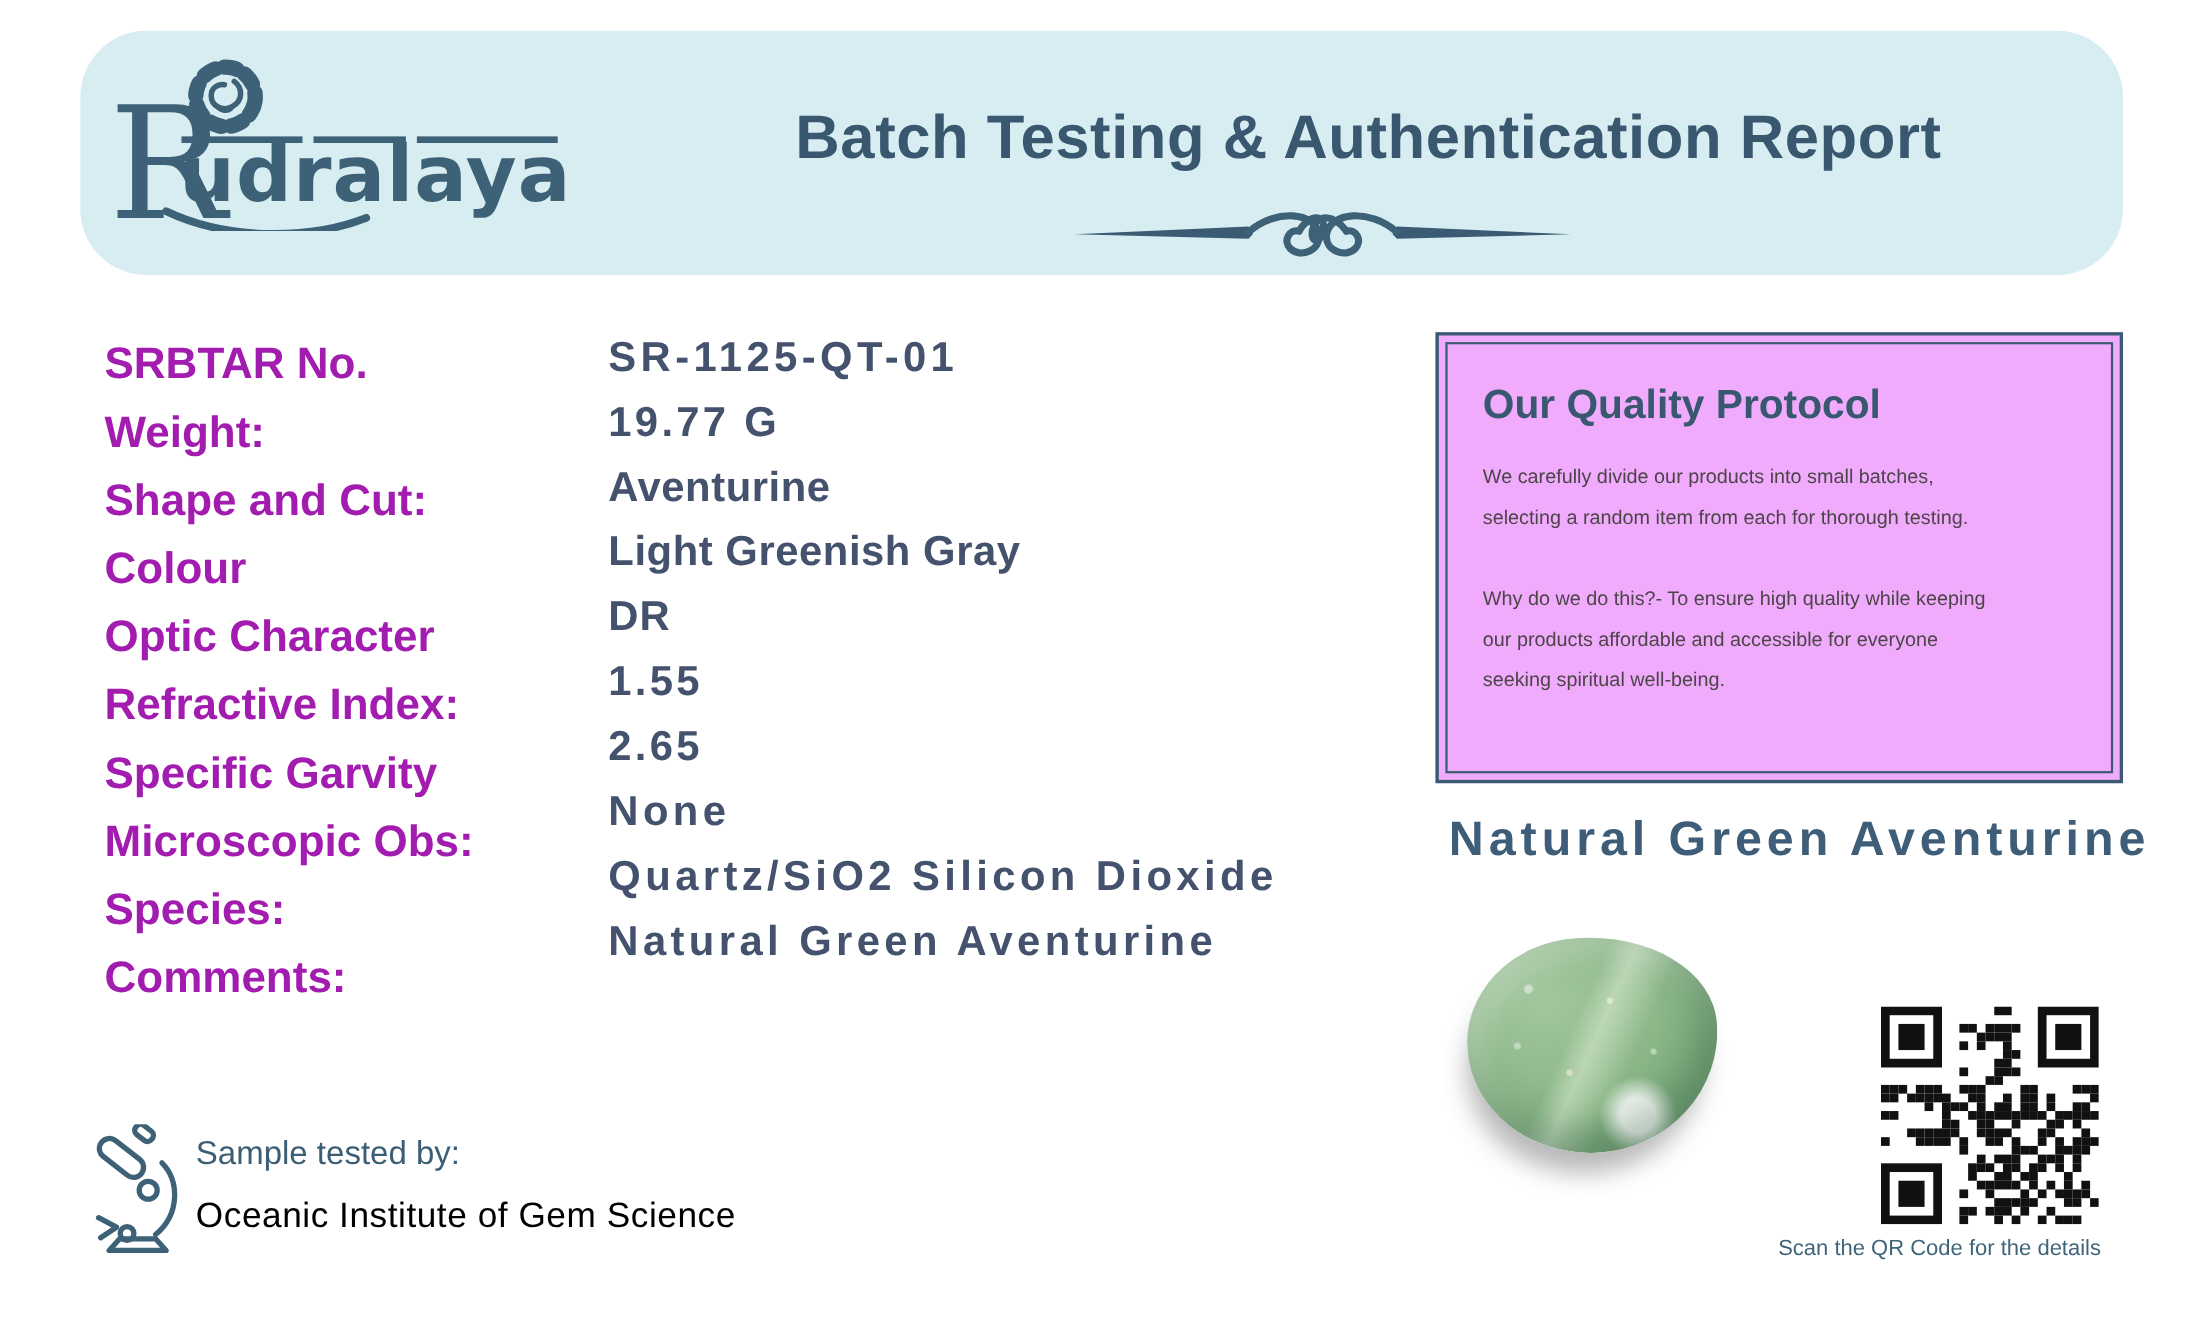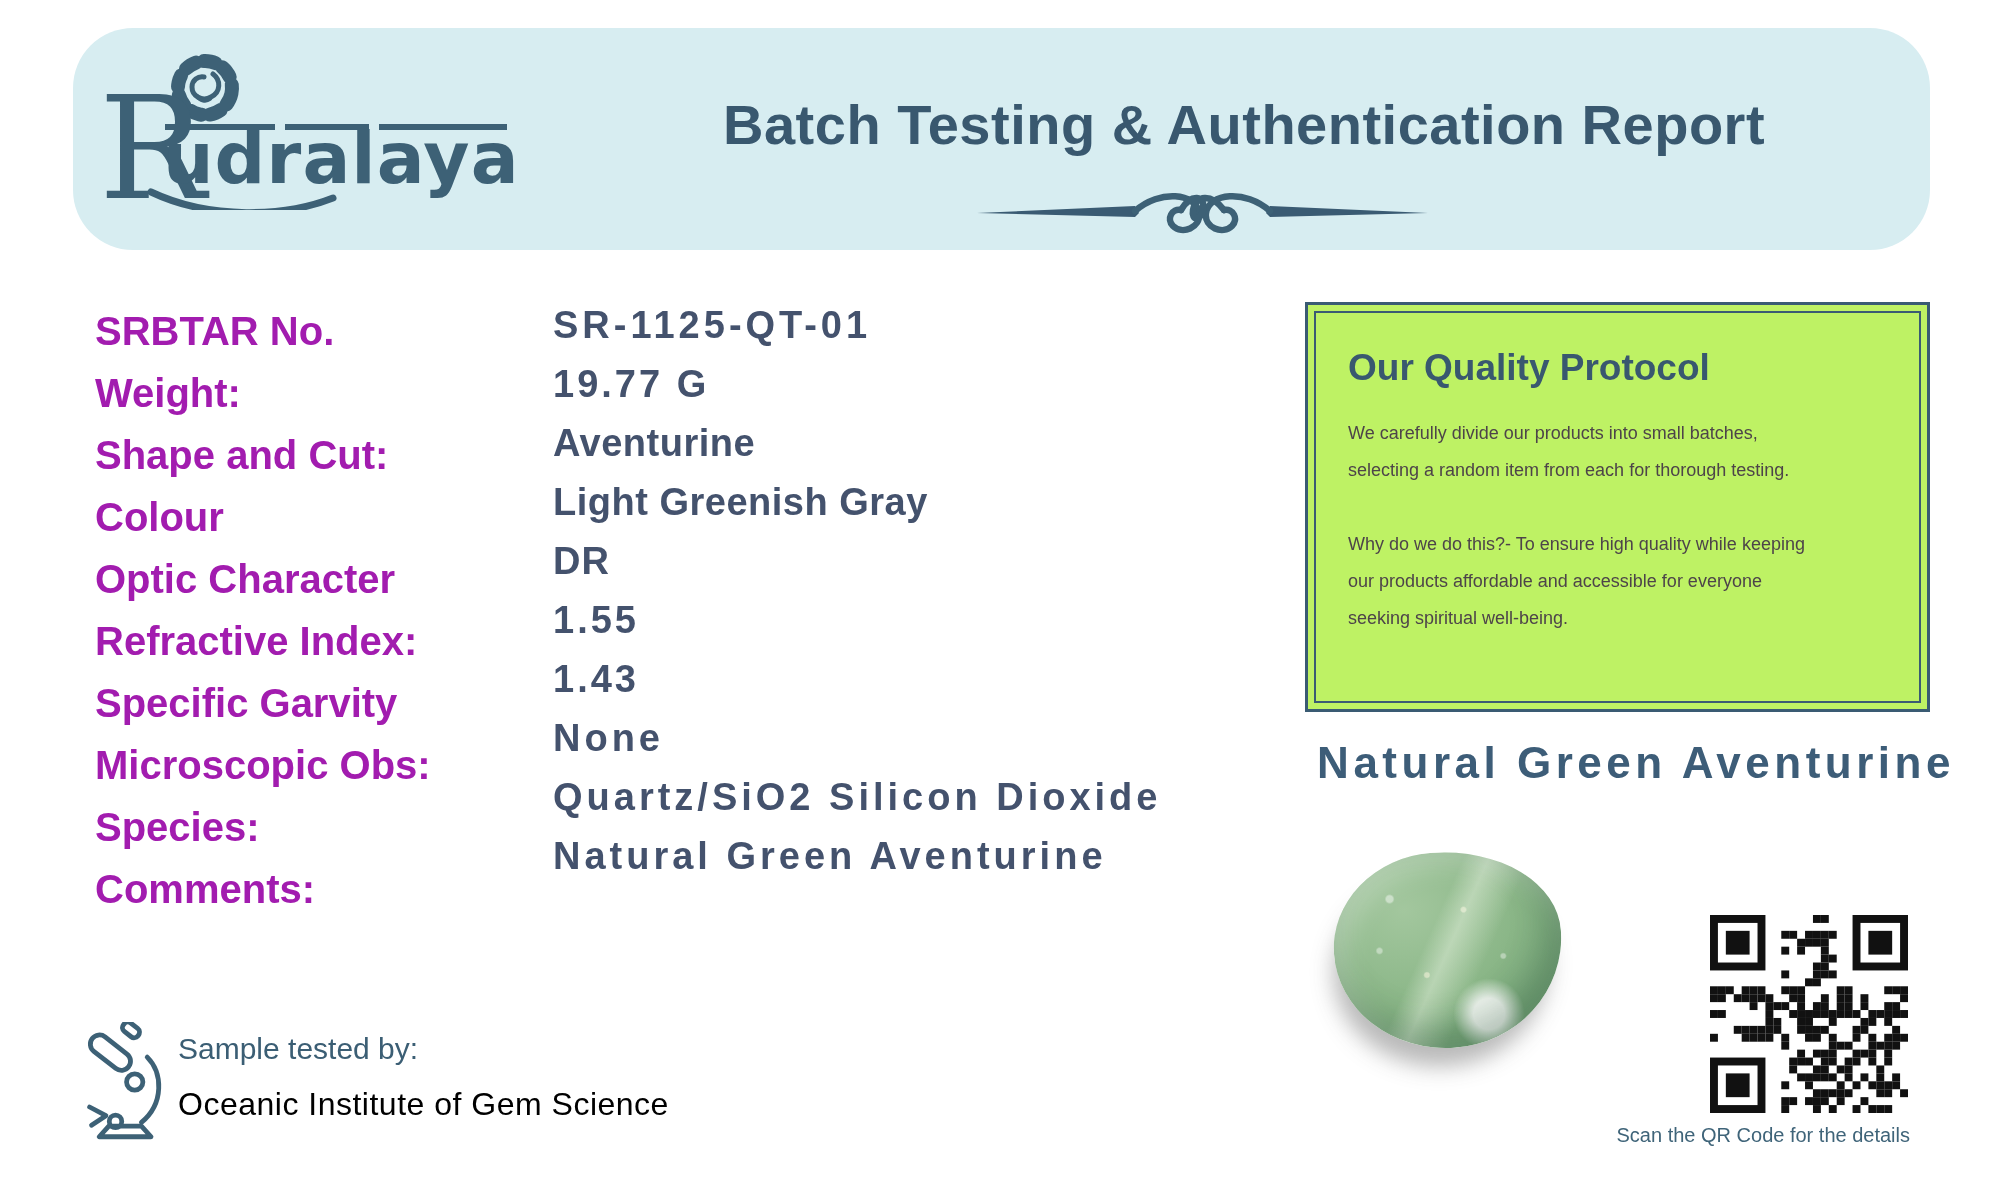--- a/index.html
+++ b/index.html
@@ -23,21 +23,21 @@
   .labs>div{height:62px;line-height:62px;white-space:nowrap;}
   .vals{position:absolute;left:553px;top:296px;font-weight:700;font-size:38px;color:#44526d;}
   .vals>div{height:59px;line-height:59px;letter-spacing:4px;white-space:nowrap;}
   .vals>div:nth-child(2){letter-spacing:3px;}
   .vals>div:nth-child(3),.vals>div:nth-child(4){letter-spacing:.5px;}
   .vals>div:nth-child(5){letter-spacing:1px;}
   .vals>div:nth-child(6),.vals>div:nth-child(7){letter-spacing:3px;}
   
   .qbox{
     position:absolute;left:1305px;top:302px;width:625px;height:410px;
-    border:3px solid #3a5b73;box-sizing:border-box;background:#bef264;
+    border:3px solid #3a5b73;box-sizing:border-box;background:#f0abfc;
   }
   .qbox-inner{
     position:absolute;left:6px;top:6px;right:6px;bottom:6px;
     border:2px solid #3a5b73;padding:34px 30px 0 32px;box-sizing:border-box;
   }
   .qtitle{font-size:37px;font-weight:700;color:#39586f;margin:0 0 26px 0;}
   .qbody{font-size:18px;line-height:37px;color:#4d4449;width:478px;}
   .qbody p{margin:0 0 37px 0;}
   
   .product-name{
@@ -125,21 +125,21 @@
     <div>Species:</div>
     <div>Comments:</div>
   </div>
   <div class="vals">
     <div>SR-1125-QT-01</div>
     <div>19.77 G</div>
     <div>Aventurine</div>
     <div>Light Greenish Gray</div>
     <div>DR</div>
     <div>1.55</div>
-    <div>1.43</div>
+    <div>2.65</div>
     <div>None</div>
     <div>Quartz/SiO2 Silicon Dioxide</div>
     <div>Natural Green Aventurine</div>
   </div>
 
   <div class="qbox">
     <div class="qbox-inner">
       <h2 class="qtitle">Our Quality Protocol</h2>
       <div class="qbody">
         <p>We carefully divide our products into small batches, selecting a random item from each for thorough testing.</p>

